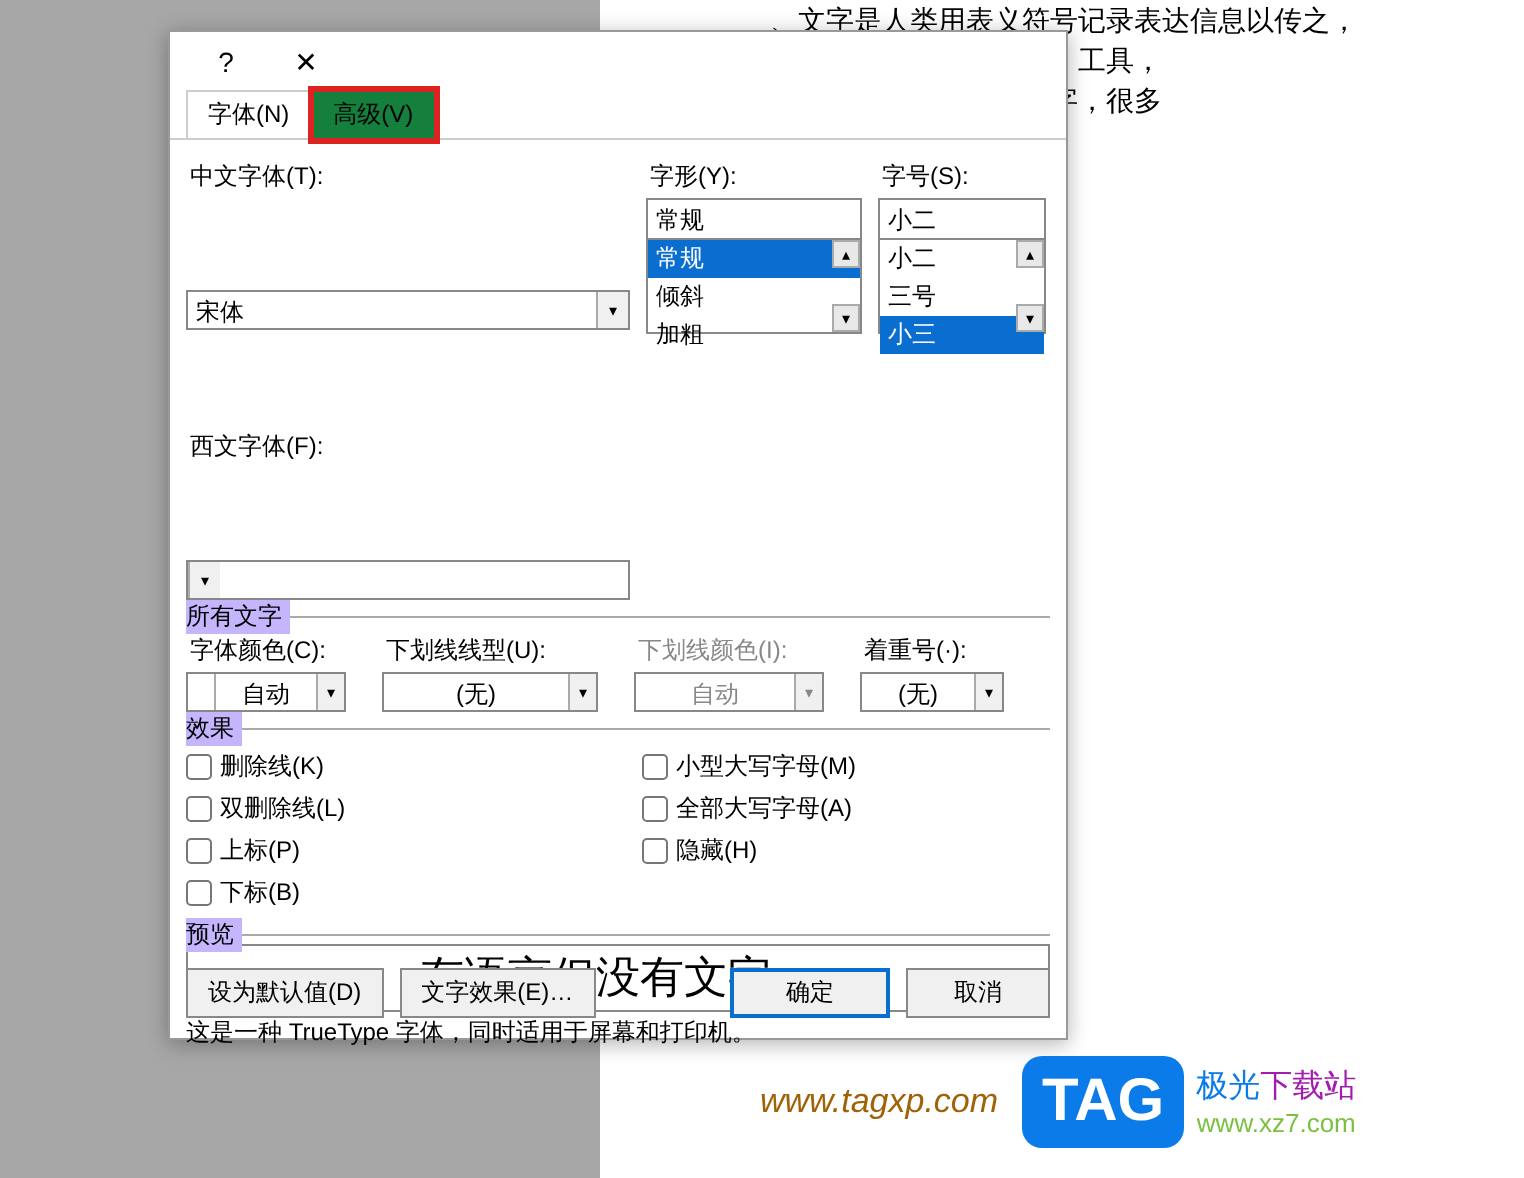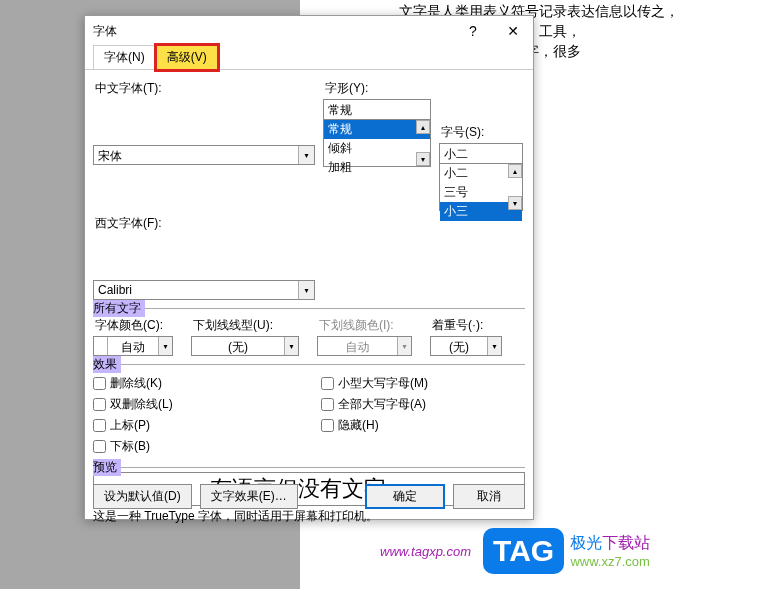--- a/index.html
+++ b/index.html
@@ -72,21 +72,21 @@
   }
   .tab {
     padding: 3px 10px;
     border: 1px solid #ccc;
     background: #fff;
     font-size: 12px;
     position: relative;
     top: 1px;
   }
   .tab.inactive {
-    background: #fde047;
+    background: #15803d;
   }
   .tab.highlight {
     outline: 3px solid #d22;
     outline-offset: -1px;
     z-index: 5;
   }
   .dialog-body {
     padding: 10px 8px 0 8px;
   }
   .row { display: flex; gap: 8px; margin-bottom: 2px; }
@@ -229,21 +229,21 @@
   .watermark {
     position: absolute;
     left: 380px;
     bottom: 15px;
     display: flex;
     align-items: center;
     gap: 12px;
   }
   .wm-left { text-align:center; }
   .wm-left .wm1 { color:#e52207; font-weight:bold; font-size:24px; font-style:italic; font-family:"SimHei",sans-serif; letter-spacing:1px;}
-  .wm-left .wm2 { color:#a21caf; font-size:13px; font-style:italic; }
+  .wm-left .wm2 { color:#a16207; font-size:17px; font-style:italic; }
   .wm-right { display:flex; align-items:center; gap:6px;}
   .tag-badge {
     background:#0a7be8;
     color:#fff;
     font-weight:bold;
     font-size:30px;
     padding: 6px 10px;
     border-radius:10px;
     font-family: Arial,sans-serif;
   }
@@ -259,61 +259,59 @@
 <div class="bg-white"></div>
 
 <div class="doc-text">
   <div>、文字是人类用表义符号记录表达信息以传之，</div>
   <div>代文字多是记录语言的，工具，</div>
   <div>语言后产生书面的，文字，很多</div>
 </div>
 
 <div class="dialog">
   <div class="titlebar">
-    <span class="title">字体</span>
     <div class="help-btn">?</div>
     <div class="close-btn">✕</div>
   </div>
 
   <div class="tabbar">
     <div class="tab">字体(N)</div>
     <div class="tab inactive highlight">高级(V)</div>
   </div>
 
   <div class="dialog-body">
 
     <div class="row">
       <div class="col" style="width:222px;gap:46px;">
         <span class="lbl">中文字体(T):</span>
         <div class="combo">
           <span class="txt">宋体</span>
           <span class="btn">▾</span>
         </div>
         <span class="lbl" style="margin-top:4px;">西文字体(F):</span>
         <div class="combo">
-          <span class="txt">Calibri</span>
           <span class="btn">▾</span>
         </div>
       </div>
 
       <div class="col" style="width:108px;">
         <span class="lbl">字形(Y):</span>
         <div class="combo" style="border-bottom:none;">
           <span class="txt">常规</span>
         </div>
         <div class="listbox" style="height:48px;">
           <div class="item sel">常规</div>
           <div class="item">倾斜</div>
           <div class="item">加粗</div>
           <div class="scroll-btn" style="top:0;">▴</div>
           <div class="scroll-btn" style="bottom:0;">▾</div>
         </div>
       </div>
 
-      <div class="col" style="width:84px;margin-top:44px;">
+      <div class="col" style="width:84px;">
         <span class="lbl">字号(S):</span>
         <div class="combo" style="border-bottom:none;">
           <span class="txt">小二</span>
         </div>
         <div class="listbox" style="height:48px;">
           <div class="item">小二</div>
           <div class="item">三号</div>
           <div class="item sel">小三</div>
           <div class="scroll-btn" style="top:0;">▴</div>
           <div class="scroll-btn" style="bottom:0;">▾</div>

